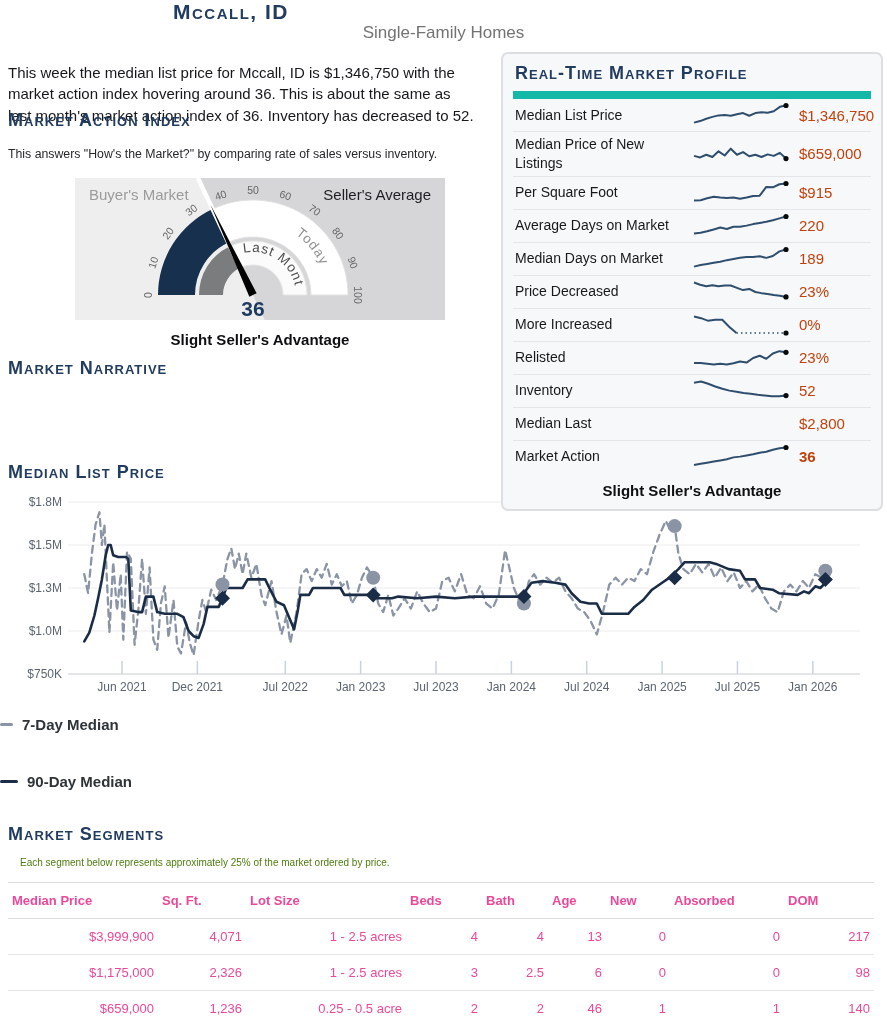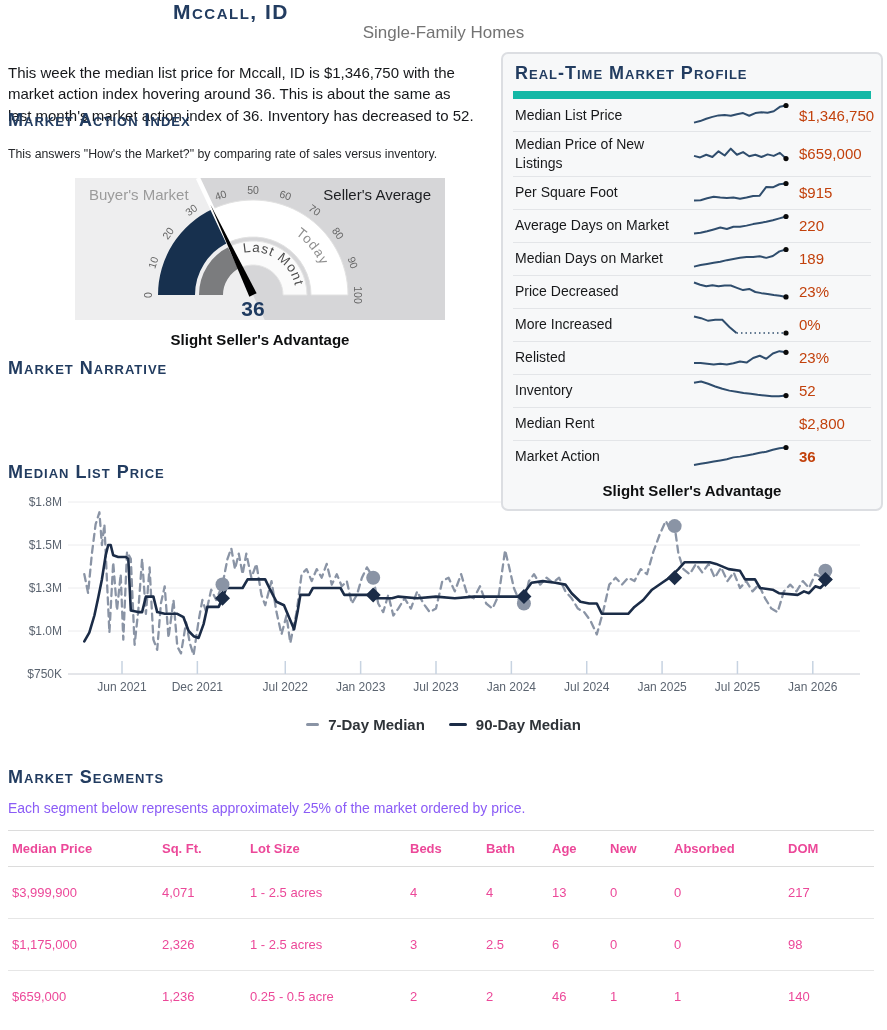--- a/index.html
+++ b/index.html
@@ -26,31 +26,31 @@
   .profile-row{display:flex;align-items:center;border-bottom:1px solid #e3e5e8;padding:3px 2px;min-height:24px;}
   .profile-row:last-of-type{border-bottom:none;}
   .profile-label{flex:0 0 176px;font-size:14px;color:#17181a;line-height:1.35;}
   .profile-spark{flex:0 0 100px;height:26px;margin-right:8px;}
   .profile-value{font-size:15px;color:#c2410c;}
   .profile-value.bold{font-weight:bold;}
   #profile-footer{text-align:center;font-weight:bold;font-size:15px;padding:9px 0 8px 0;color:#0e0f10;}
   
   #chart-heading{margin:0 0 0 8px;font-size:18px;letter-spacing:1px;}
   #chart-box{margin:6px 0 0 8px;}
-  #legend{display:flex;justify-content:center;gap:24px;margin-top:8px;}
+  #legend{display:flex;justify-content:center;gap:40px;margin-top:8px;flex-direction:column;}
   .legend-item{display:flex;align-items:center;gap:9px;font-weight:bold;font-size:15px;color:#2e3338;}
   .dash{display:inline-block;height:3px;border-radius:2px;}
   .dash.gray{width:13px;background:#8a94a5;}
   .dash.navy{width:18px;background:#1b2c47;}
   
   #segments-heading{margin:34px 0 0 8px;font-size:18px;letter-spacing:1px;}
-  #segments-desc{margin:12px 0 0 8px;font-size:14px;color:#8b5cf6;}
+  #segments-desc{margin:12px 0 0 20px;font-size:10px;color:#4d7c0f;}
   table{border-collapse:collapse;margin:14px 0 0 8px;width:866px;font-size:13px;color:#ec4899;}
   th{text-align:left;font-weight:bold;border-top:1px solid #dcdcdc;border-bottom:1px solid #dcdcdc;padding:10px 4px;}
-  td{text-align:left;padding:18px 4px;border-bottom:1px solid #e6e6e6;}
+  td{text-align:right;padding:10px 4px;border-bottom:1px solid #e6e6e6;}
   tbody tr:last-child td{border-bottom:none;}
 </style>
 </head>
 <body>
 
 <div class="top">
   <div id="page-title" class="smallcaps">Mccall, ID</div>
   <div id="page-subtitle">Single-Family Homes</div>
   <p id="intro">This week the median list price for Mccall, ID is $1,346,750 with the market action index hovering around 36. This is about the same as last month's market action index of 36. Inventory has decreased to 52.</p>
 
@@ -165,21 +165,21 @@
         </div>
         <div class="profile-row">
           <div class="profile-label">Inventory</div>
           <div class="profile-spark"><svg width="100" height="26" viewBox="0 0 100 26">
               <polyline points="3,4.640000000000001 10.076923076923077,3.5 17.153846153846153,5.780000000000001 24.23076923076923,8.44 31.307692307692307,10.72 38.38461538461539,12.620000000000001 45.46153846153846,13.760000000000002 52.53846153846153,14.9 59.61538461538461,15.66 66.6923076923077,16.8 73.76923076923077,17.560000000000002 80.84615384615384,18.32 87.92307692307692,18.32 95,17.560000000000002" fill="none" stroke="#2f4d6d" stroke-width="2" stroke-linejoin="round"></polyline>
               <circle cx="95" cy="17.560000000000002" r="2.6" fill="#0a0a0a"></circle>
             </svg></div>
           <div class="profile-value">52</div>
         </div>
         <div class="profile-row">
-          <div class="profile-label">Median Rent</div>
+          <div class="profile-label">Median Last</div>
           <div class="profile-spark"></div>
           <div class="profile-value">$2,800</div>
         </div>
         <div class="profile-row">
           <div class="profile-label">Market Action</div>
           <div class="profile-spark"><svg width="100" height="26" viewBox="0 0 100 26">
               <polyline points="3,20.98 9.571428571428571,19.84 16.142857142857142,18.7 22.714285714285715,17.560000000000002 29.285714285714285,16.42 35.857142857142854,15.280000000000001 42.42857142857143,13.38 49,12.620000000000001 55.57142857142857,11.48 62.14285714285714,10.34 68.71428571428571,8.82 75.28571428571428,7.6800000000000015 81.85714285714286,5.780000000000001 88.42857142857143,4.260000000000002 95,3.5" fill="none" stroke="#2f4d6d" stroke-width="2" stroke-linejoin="round"></polyline>
               <circle cx="95" cy="3.5" r="2.6" fill="#0a0a0a"></circle>
             </svg></div>
           <div class="profile-value bold">36</div>

